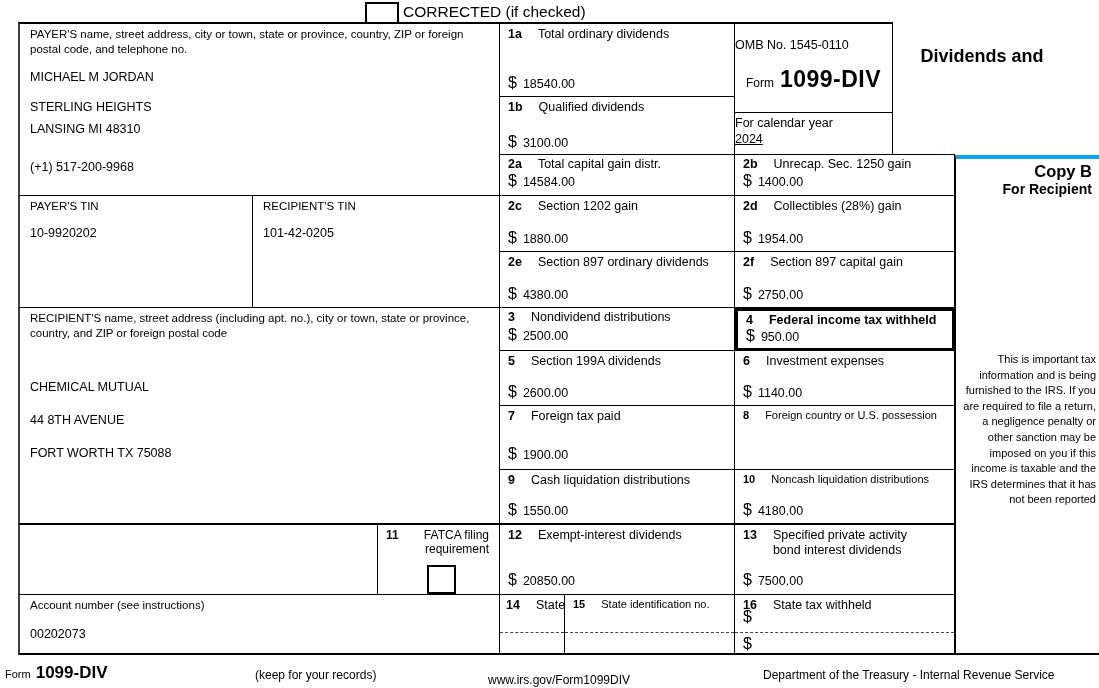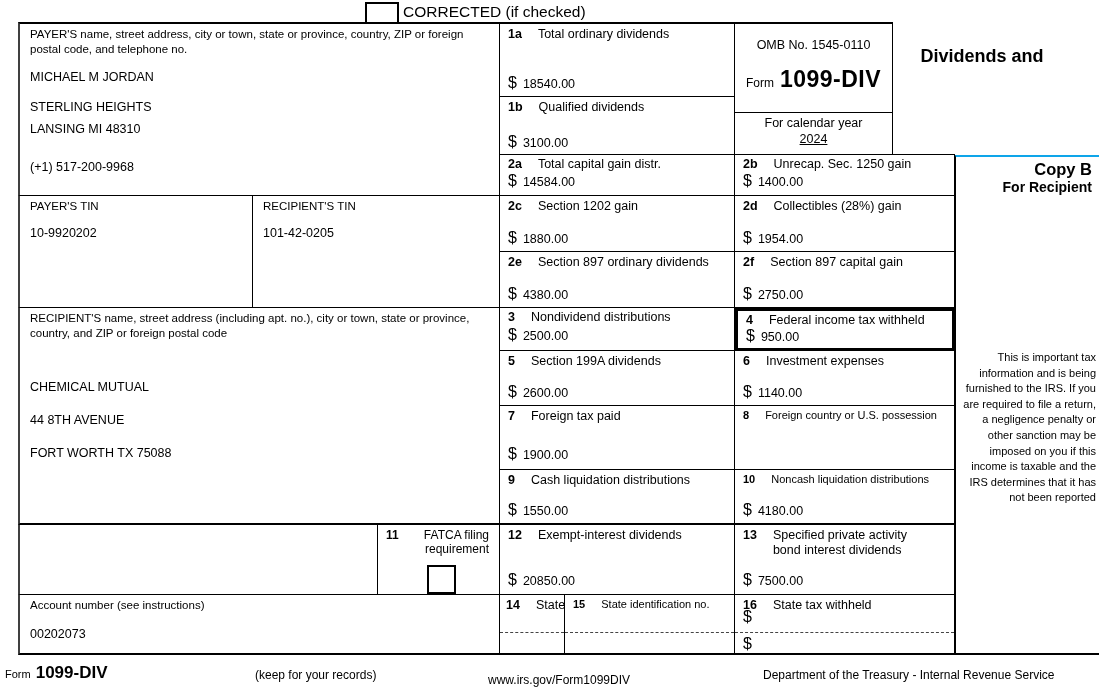--- a/index.html
+++ b/index.html
@@ -3,35 +3,35 @@
 <meta charset="utf-8">
 <style>
   html,body{margin:0;padding:0}
   body{
     width:1099px;height:688px;position:relative;overflow:hidden;
     background:#fff;color:#000;
     font-family:"Liberation Sans",sans-serif;
   }
   .cell{position:absolute;box-sizing:border-box;background:#fff}
   .bl2{border-left:2px solid #404040}.bl1{border-left:1px solid #000}
-  .bt2{border-top:2px solid #000}.bt1{border-top:2px solid #0ea5e9}
+  .bt2{border-top:2px solid #000}.bt1{border-top:4px solid #0ea5e9}
   .br1{border-right:1px solid #000}
   .bb1{border-bottom:1px solid #000}.bb2{border-bottom:2px solid #000}
   .lbl{display:flex;gap:16px;padding:3px 8px 0 8px;font-size:12.5px;line-height:1.2}
   .lbl b{font-weight:700;flex:0 0 auto}
   .lbl.sm{font-size:11px}
-  .lbl.allbold span{font-weight:400}
+  .lbl.allbold span{font-weight:700}
   .money{position:absolute;left:8px;bottom:5px;display:flex;align-items:baseline;gap:6px}
   .ds{font-size:16px;line-height:1}
   .val{font-size:12.5px}
   .blk{position:absolute;left:10px;right:8px;top:3px;font-size:11.5px;line-height:1.3}
   .txt{position:absolute;left:10px;font-size:12.5px;white-space:nowrap}
   .dash{position:absolute;left:0;right:0;border-top:1px dashed #444}
   .cb{position:absolute;border:2px solid #000;background:#fff}
-  .center{position:absolute;left:0;right:0;text-align:center}
+  .center{position:absolute;left:0;right:0;}
 </style>
 </head>
 <body>
 
 <div class="cb" style="left:365px;top:2px;width:30px;height:19px"></div>
 <div class="txt" style="left:403px;top:3px;font-size:15.5px">CORRECTED (if checked)</div>
 
 <div class="cell bl2 bt2 br1 bb1" style="left:18px;top:22px;width:482px;height:174px">
   <div class="blk">PAYER'S name, street address, city or town, state or province, country, ZIP or foreign postal code, and telephone no.</div>
   <div class="txt" style="top:46px">MICHAEL M JORDAN</div>

